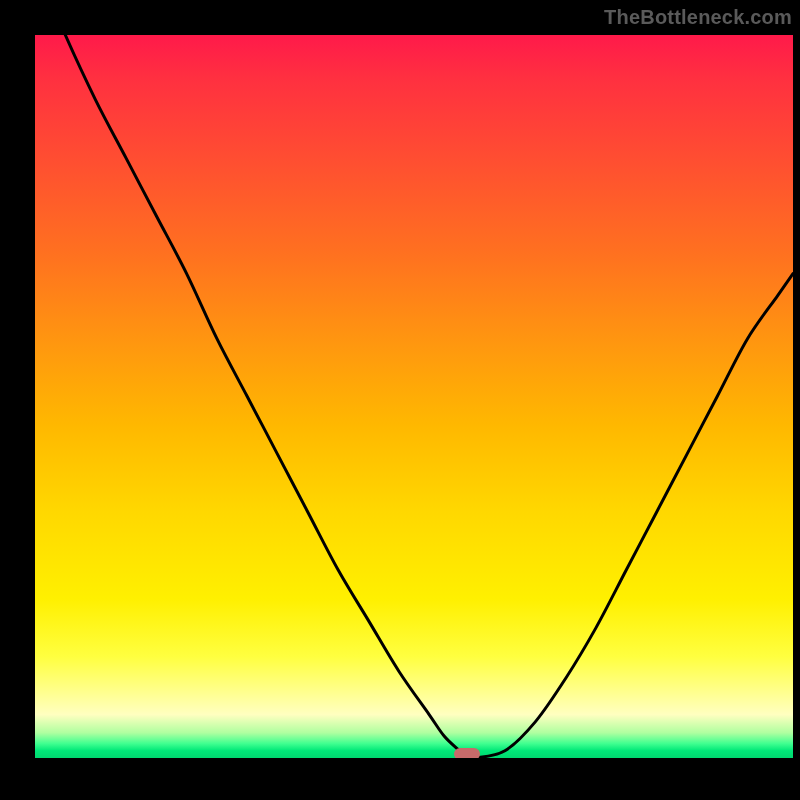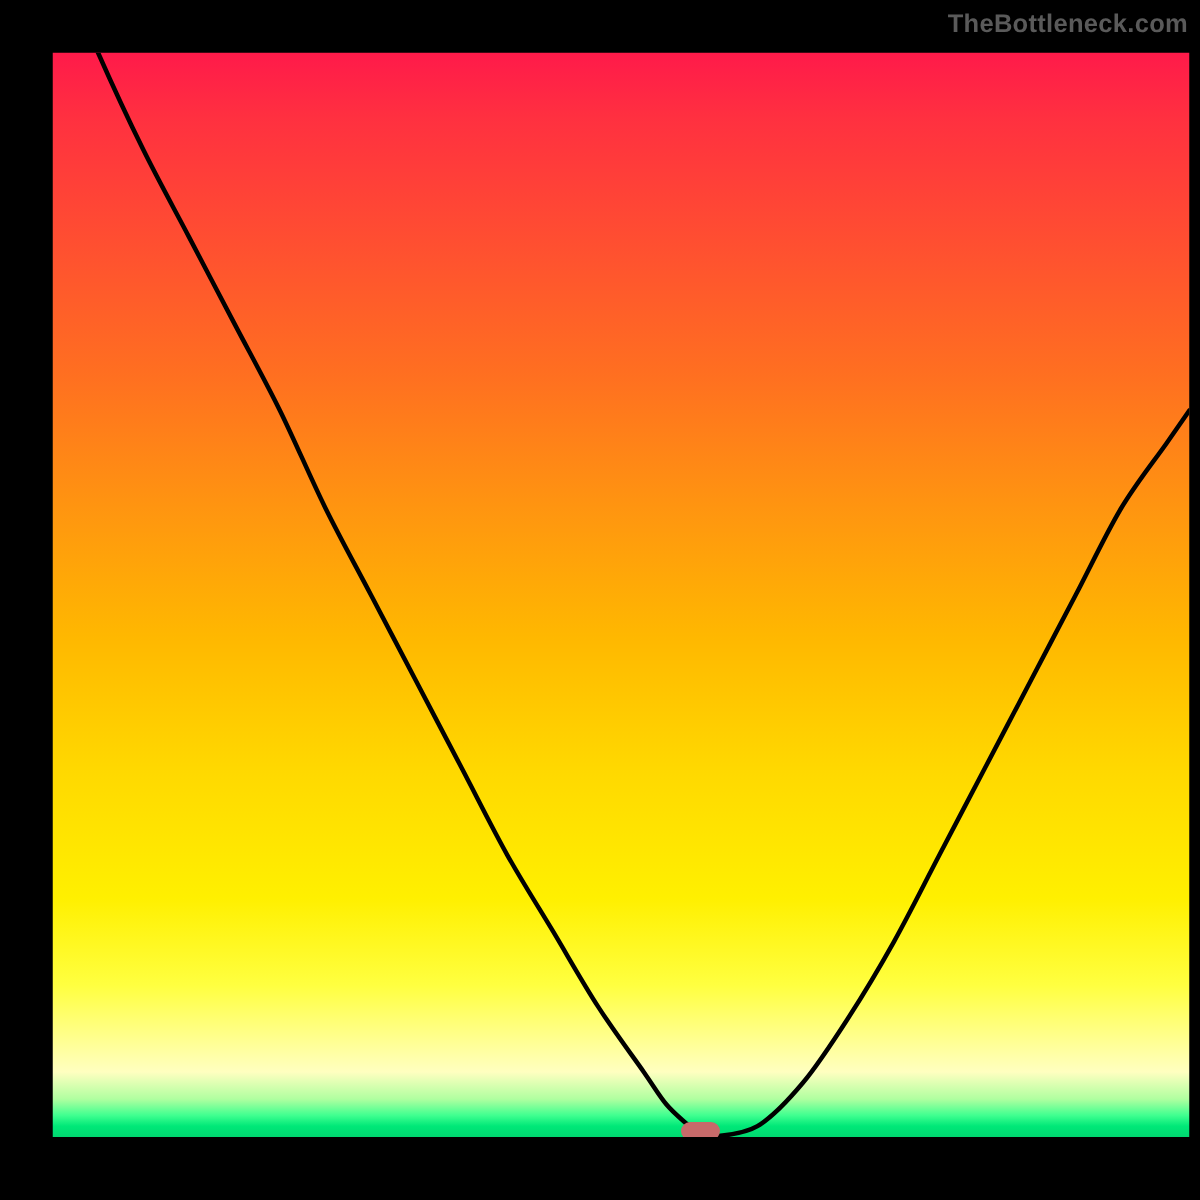--- a/index.html
+++ b/index.html
@@ -41,21 +41,21 @@
   }
   .curve {
     position: absolute;
     top: 0; left: 0;
   }
   .watermark {
     position: absolute;
     top: 6px;
     right: 8px;
     font-family: Arial, Helvetica, sans-serif;
-    font-size: 17px;
+    font-size: 20px;
     font-weight: 600;
     color: #5a5a5a;
     letter-spacing: 0.2px;
   }
   .marker {
     position: absolute;
     width: 26px;
     height: 12px;
     border-radius: 6px;
     background: #c76a6a;

